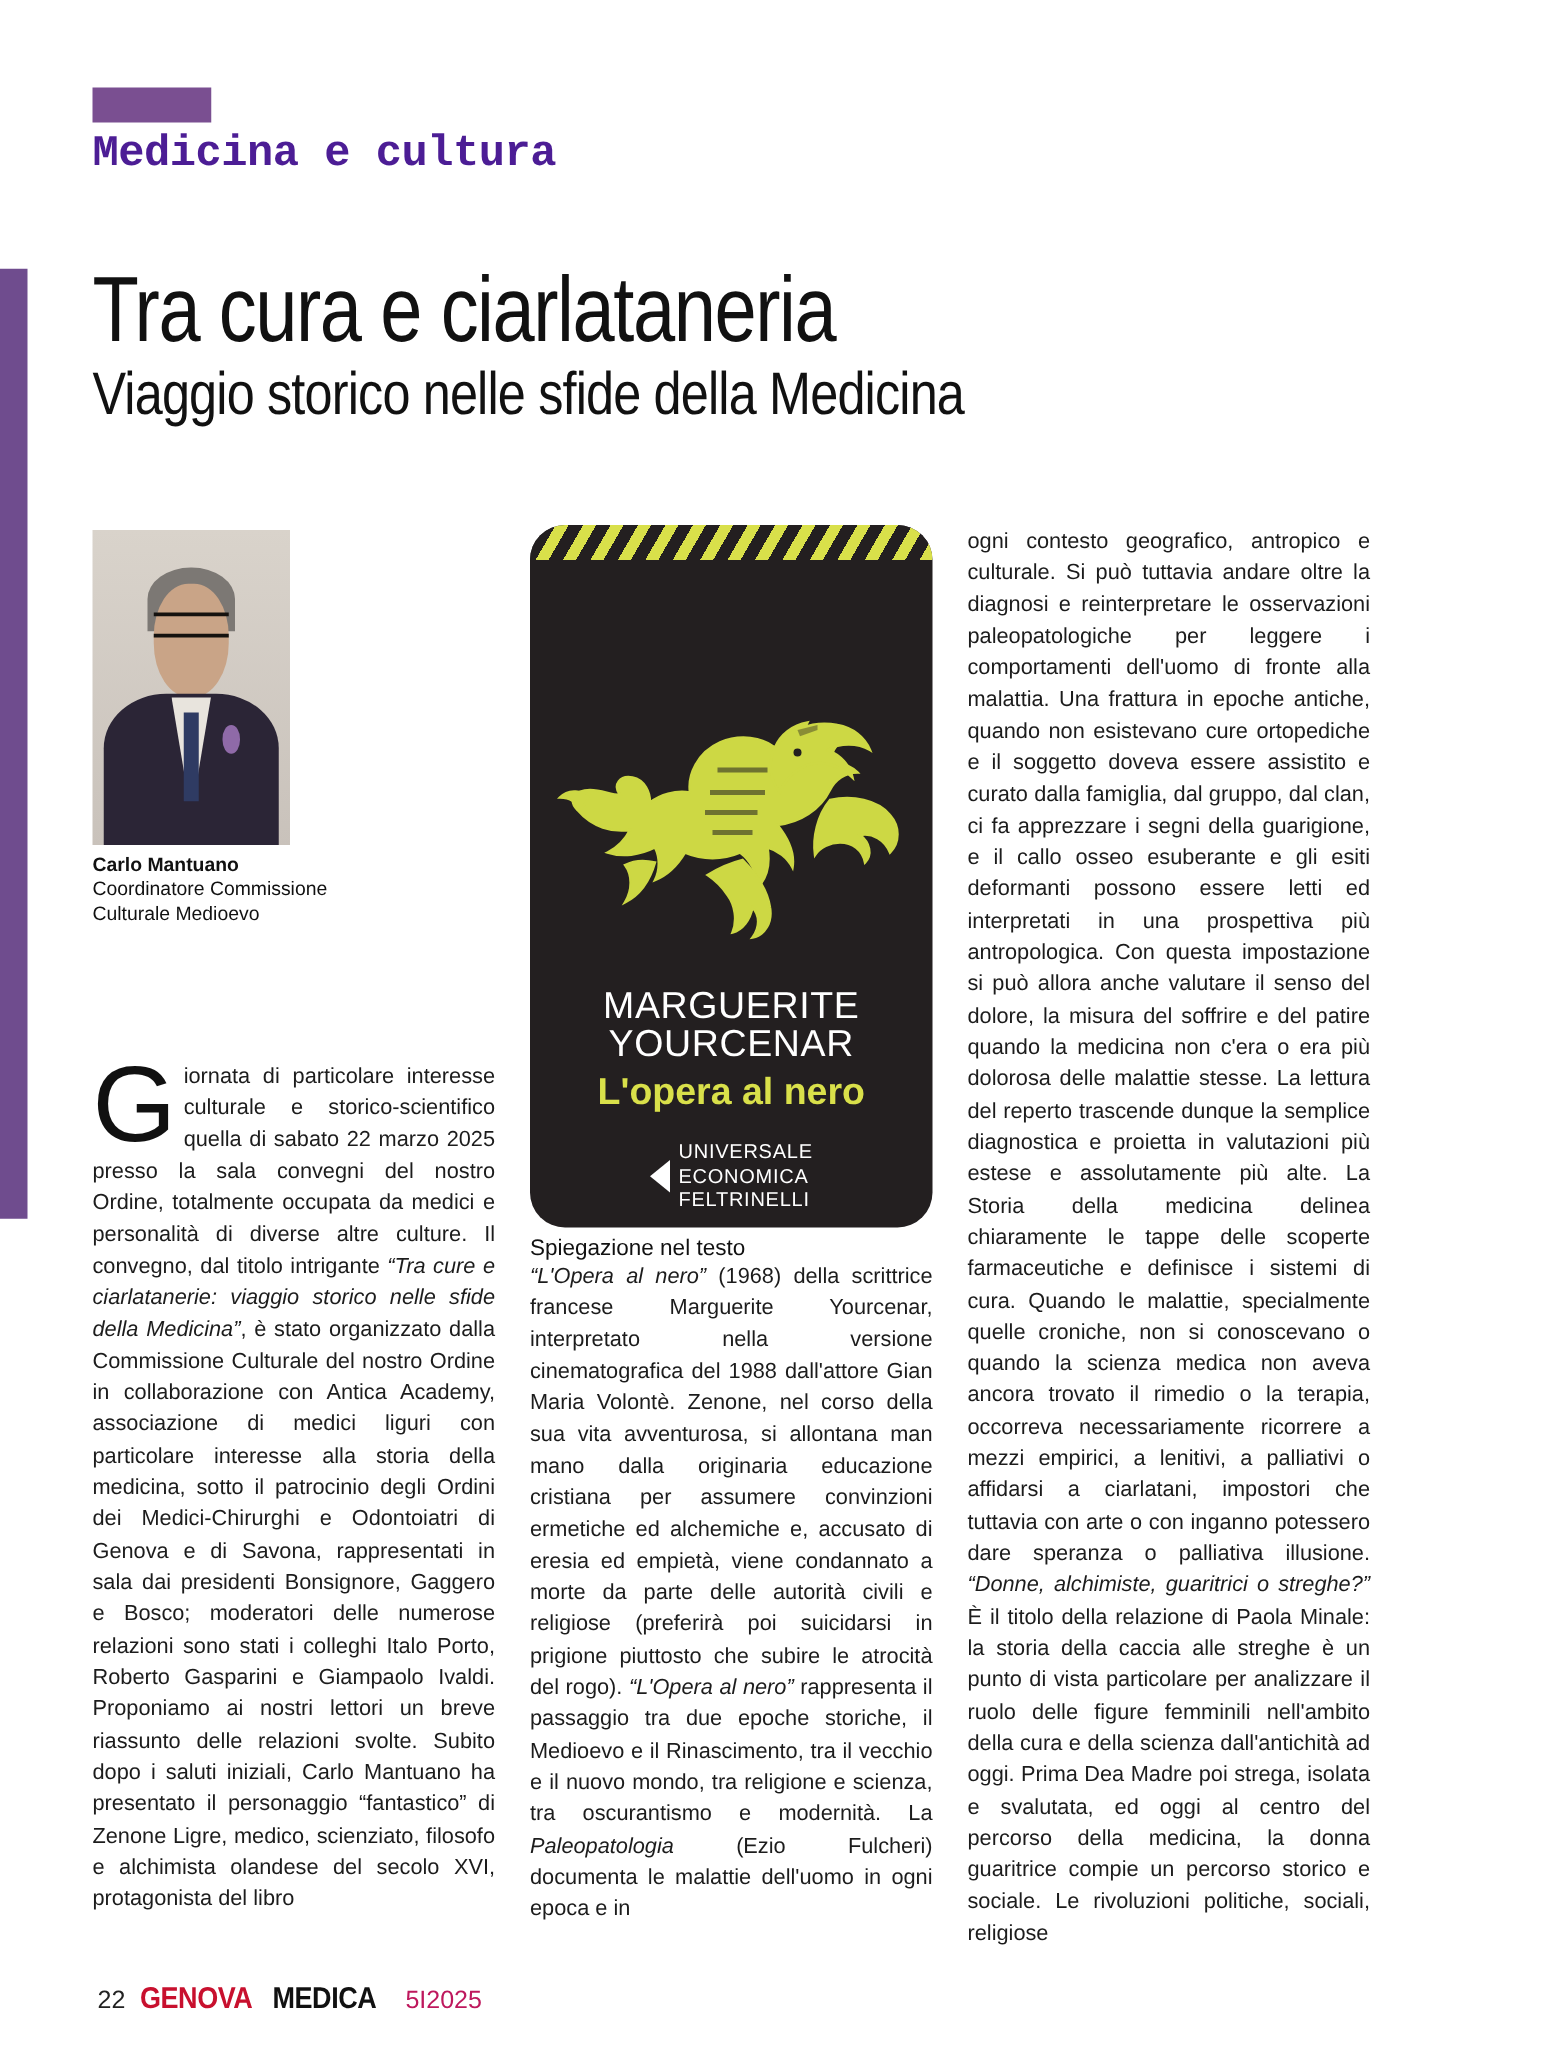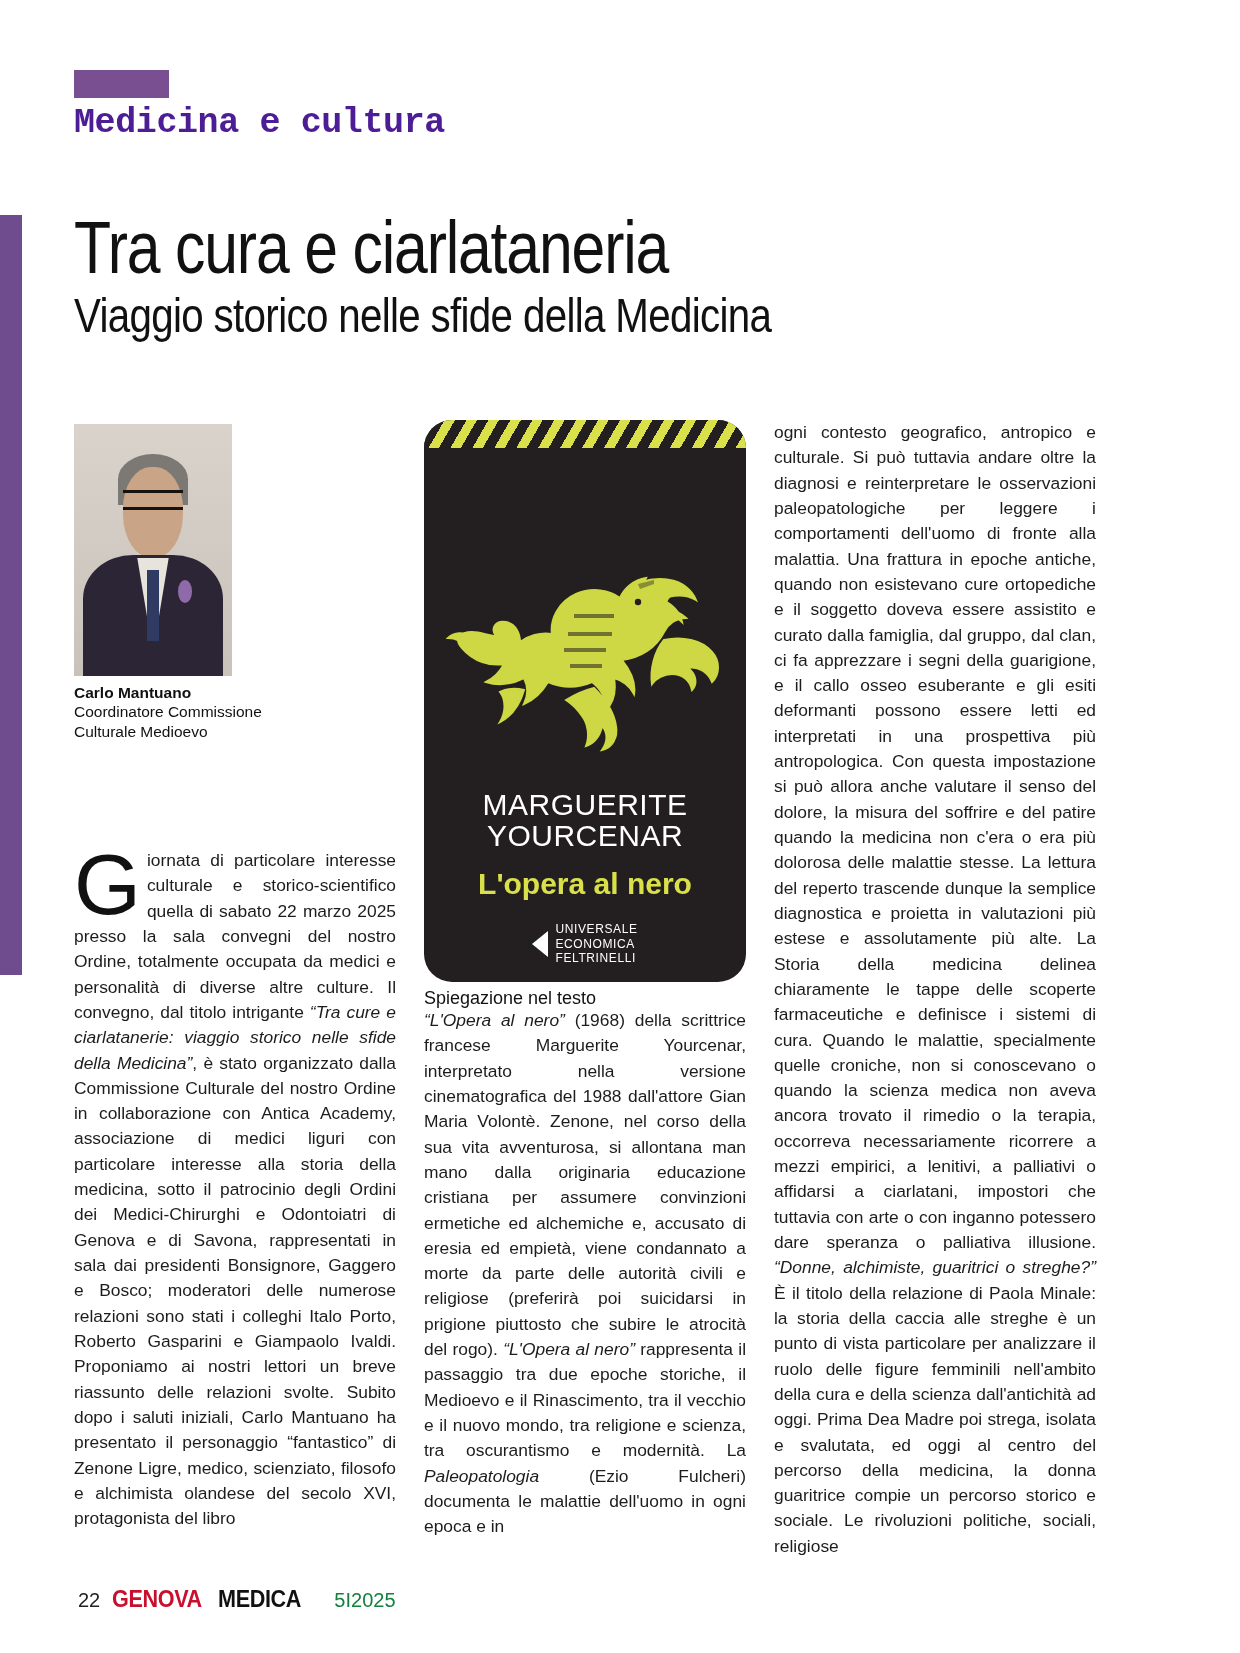--- a/index.html
+++ b/index.html
@@ -159,38 +159,38 @@
     color:#ffffff;
     font-size:30px;
     line-height:1.02;
     letter-spacing:0.5px;
   }
   .bk-title {
     color:#d9e04a;
     font-size:30px;
     font-weight:bold;
     line-height:1.1;
-    margin-top:16px;
+    margin-top:6px;
   }
   .bk-imprint {
     margin-top:22px;
     display:flex;
     align-items:center;
     justify-content:center;
     gap:7px;
   }
   .bk-imprint .f-mark {
     width:0; height:0;
     border-top:13px solid transparent;
     border-bottom:13px solid transparent;
     border-right:16px solid #ffffff;
   }
   .bk-imprint .f-lines {
     color:#ffffff;
-    font-size:12px;
+    font-size:16px;
     line-height:1.22;
     letter-spacing:0.6px;
     text-align:left;
   }
   .book-caption {
     position:absolute;
     left:424px; top:988px;
     font-family:"Liberation Sans", sans-serif;
     font-size:18px;
     color:#111;
@@ -243,21 +243,21 @@
   }
   .ft-medica {
     font-weight:bold;
     font-size:24px;
     color:#111;
     letter-spacing:-0.4px;
     transform:scaleX(0.9);
     transform-origin:left;
     margin-left:-6px;
   }
-  .ft-issue { font-size:20px; color:#15803d; margin-left:12px; }
+  .ft-issue { font-size:20px; color:#be185d; margin-left:2px; }
 </style>
 </head>
 <body>
 
 <div class="edge-bar"></div>
 
 <div class="rubric-block">
   <div class="rubric-swatch"></div>
   <div class="rubric-title">Medicina e cultura</div>
 </div>

